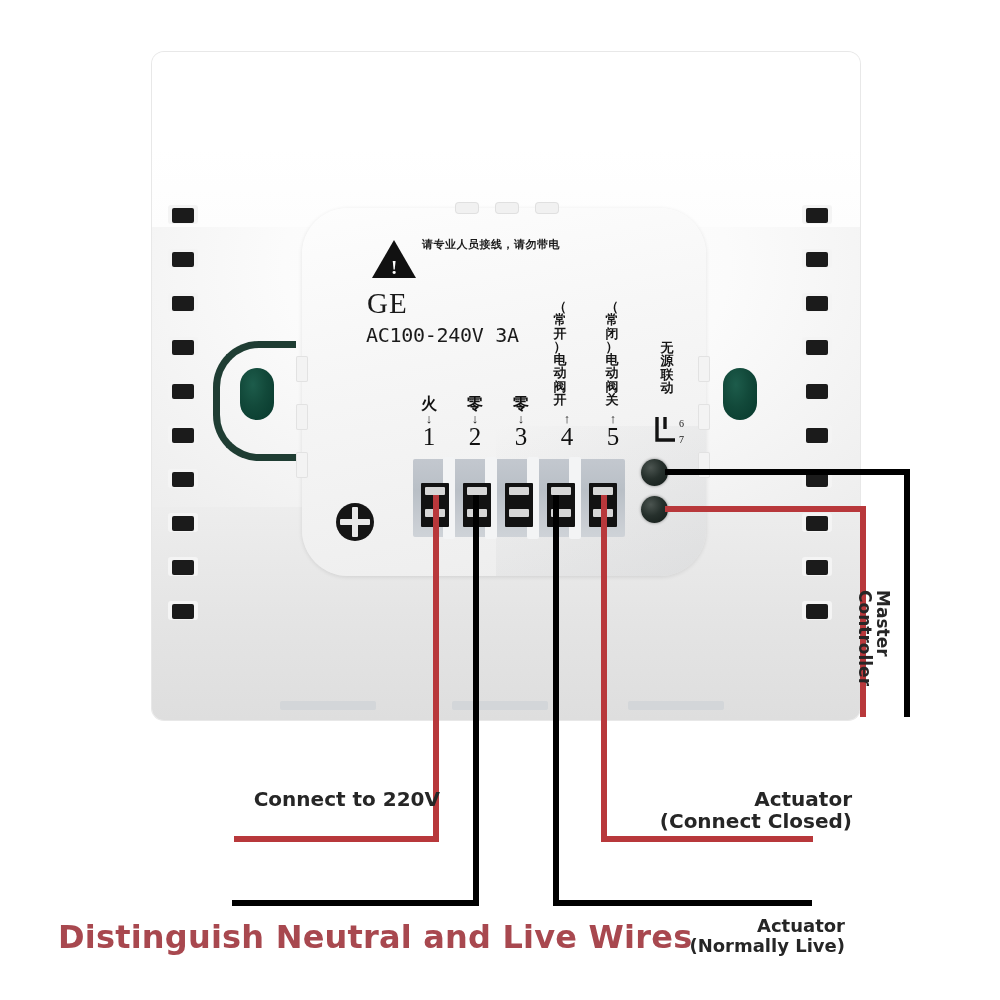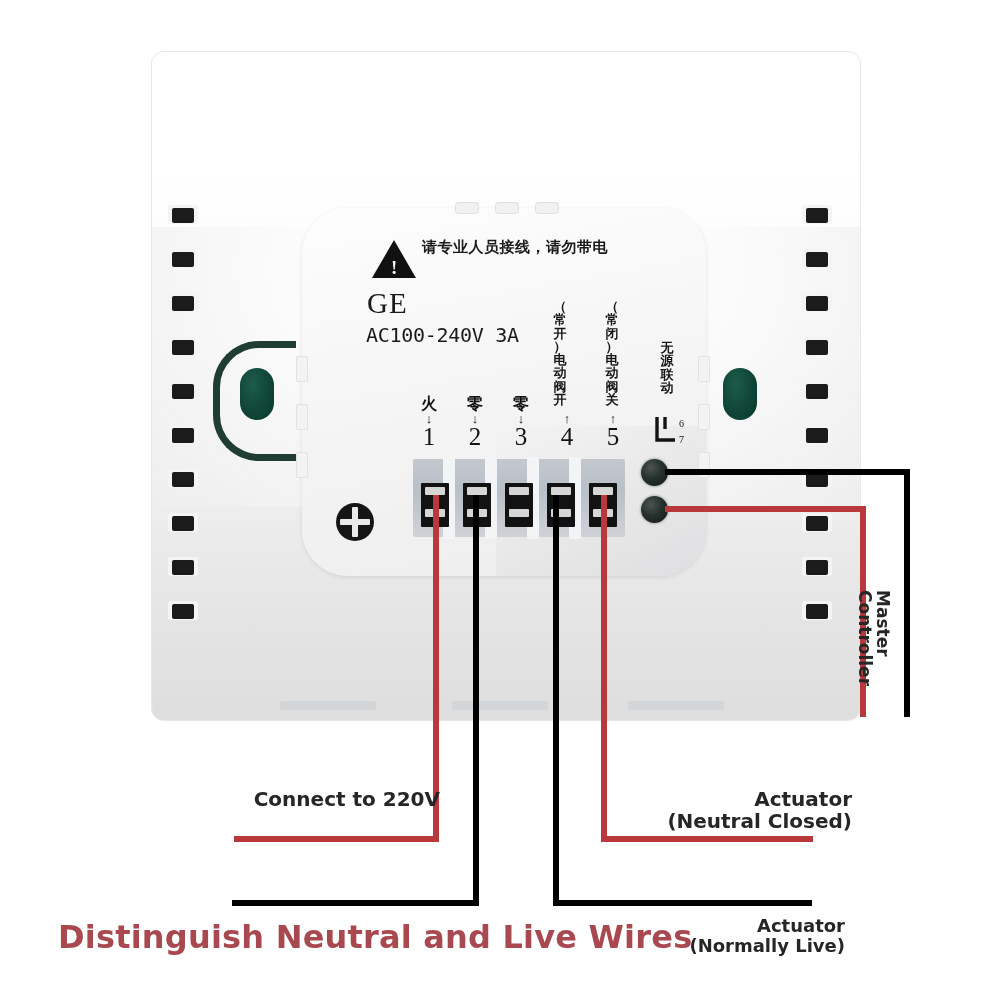--- a/index.html
+++ b/index.html
@@ -53,21 +53,21 @@
   .mod-clip{position:absolute;width:12px;height:26px;background:#f3f3f3;border-radius:2px;box-shadow:inset 0 0 0 1px #e2e2e2;}
 
   .warn-tri{position:absolute;left:372px;top:240px;width:0;height:0;
     border-left:22px solid transparent;border-right:22px solid transparent;border-bottom:38px solid #111;}
   .warn-bang{position:absolute;left:391px;top:258px;color:#fff;font-weight:bold;font-size:19px;line-height:1;
     font-family:"Liberation Serif",serif;}
 
   .cn-warn{
     position:absolute;left:422px;top:236px;width:260px;
     font-family:"DejaVu Sans", sans-serif;
-    font-size:15px;font-weight:bold;color:#1a1a1a;line-height:1.55;letter-spacing:.5px;
+    font-size:11px;font-weight:bold;color:#1a1a1a;line-height:1.55;letter-spacing:.5px;
   }
   .brand{
     position:absolute;left:367px;top:287px;font-size:29px;font-weight:400;color:#1a1a1a;
     font-family:"Liberation Serif", serif;letter-spacing:1px;
   }
   .rating{
     position:absolute;left:366px;top:323px;font-size:20px;color:#1a1a1a;
     font-family:"DejaVu Sans Mono", monospace;letter-spacing:-.3px;
   }
 
@@ -334,21 +334,21 @@
 
   <div class="w wr" style="left:665px;top:506px;width:201px;height:6px;"></div>
   <div class="w wr" style="left:860px;top:506px;width:6px;height:211px;"></div>
 
   <div class="cap" style="left:224px;top:788px;width:216px;font-size:20px;">
     <div>Connect to 220V</div>
   </div>
 
   <div class="cap" style="left:652px;top:788px;width:200px;font-size:20px;">
     <div>Actuator</div>
-    <div>(Neutral Closed)</div>
+    <div>(Connect Closed)</div>
   </div>
 
   <div class="cap" style="left:655px;top:916px;width:190px;font-size:18px;">
     <div>Actuator</div>
     <div>(Normally Live)</div>
   </div>
 
   <div class="cap-rot" style="left:892px;top:590px;">Master</div>
   <div class="cap-rot" style="left:874px;top:590px;">Controller</div>
 

